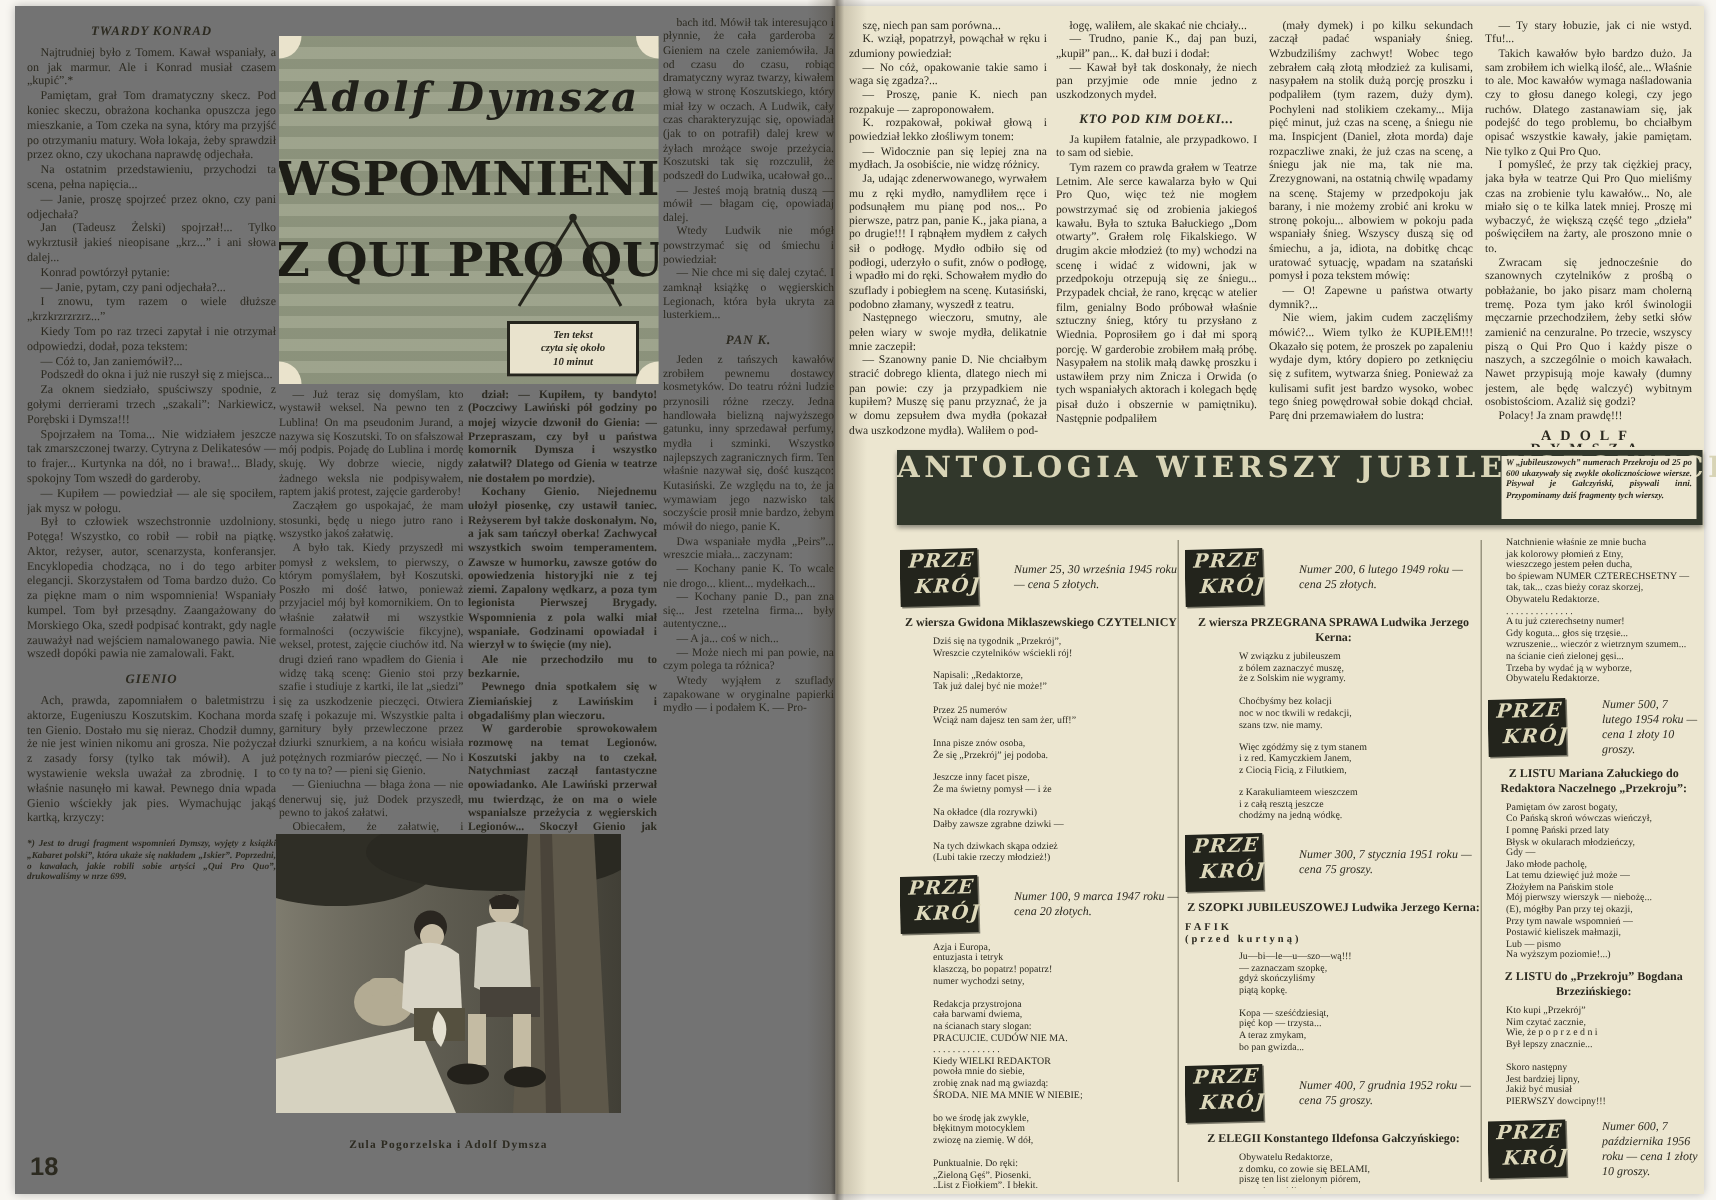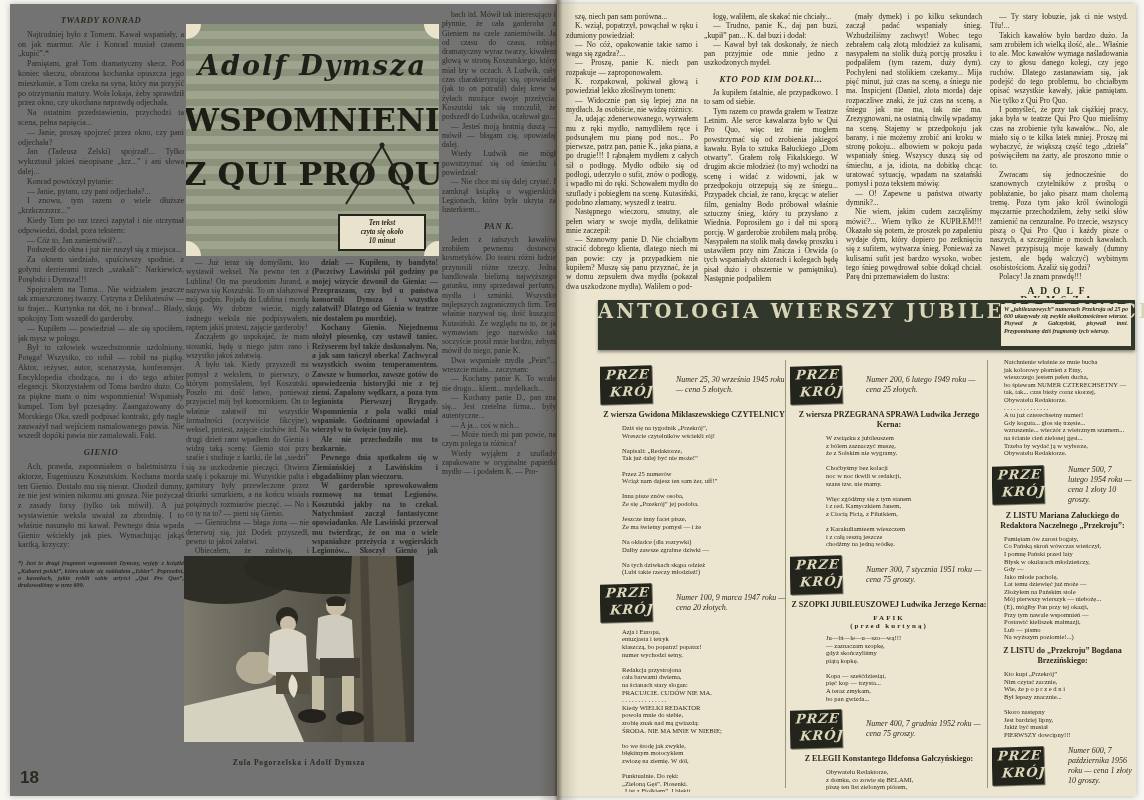--- a/index.html
+++ b/index.html
@@ -63,21 +63,21 @@
     transform:rotate(-1.5deg);box-shadow:1px 1px 0 rgba(50,50,40,.6);margin-right:24px;}
   .logo .l1{position:absolute;left:6px;top:1px;font:bold italic 13px "DejaVu Serif",serif;
     color:#ddd8ba;letter-spacing:1px;transform:skewX(-6deg);}
   .logo .l2{position:absolute;left:10px;top:18px;font:bold italic 13px "DejaVu Serif",serif;
     color:#ddd8ba;letter-spacing:1px;transform:skewX(-6deg);}
   .issue-text{font:italic 8px/10px "Liberation Serif",serif;max-width:118px;}
   .anth-head{font:bold 8px/10px "Liberation Serif",serif;margin:5px 0 4px;text-align:center;}
   .poem{font-size:6.6px;line-height:7.6px;white-space:pre-line;margin:0 0 4px 22px;}
   .a-col2 .poem{margin-left:36px;}
   .a-col3 .poem{margin-left:12px;}
-  .poem-sub{text-align:center;font:bold 7px/8.5px "Liberation Serif",serif;
+  .poem-sub{text-align:left;font:bold 7px/8.5px "Liberation Serif",serif;
     letter-spacing:2px;white-space:pre-line;margin:2px 0 3px;}
 </style>
 </head>
 <body>
 
 <div class="scan">
 
   <div class="page page-left">
 
     <div class="col c-l1">

